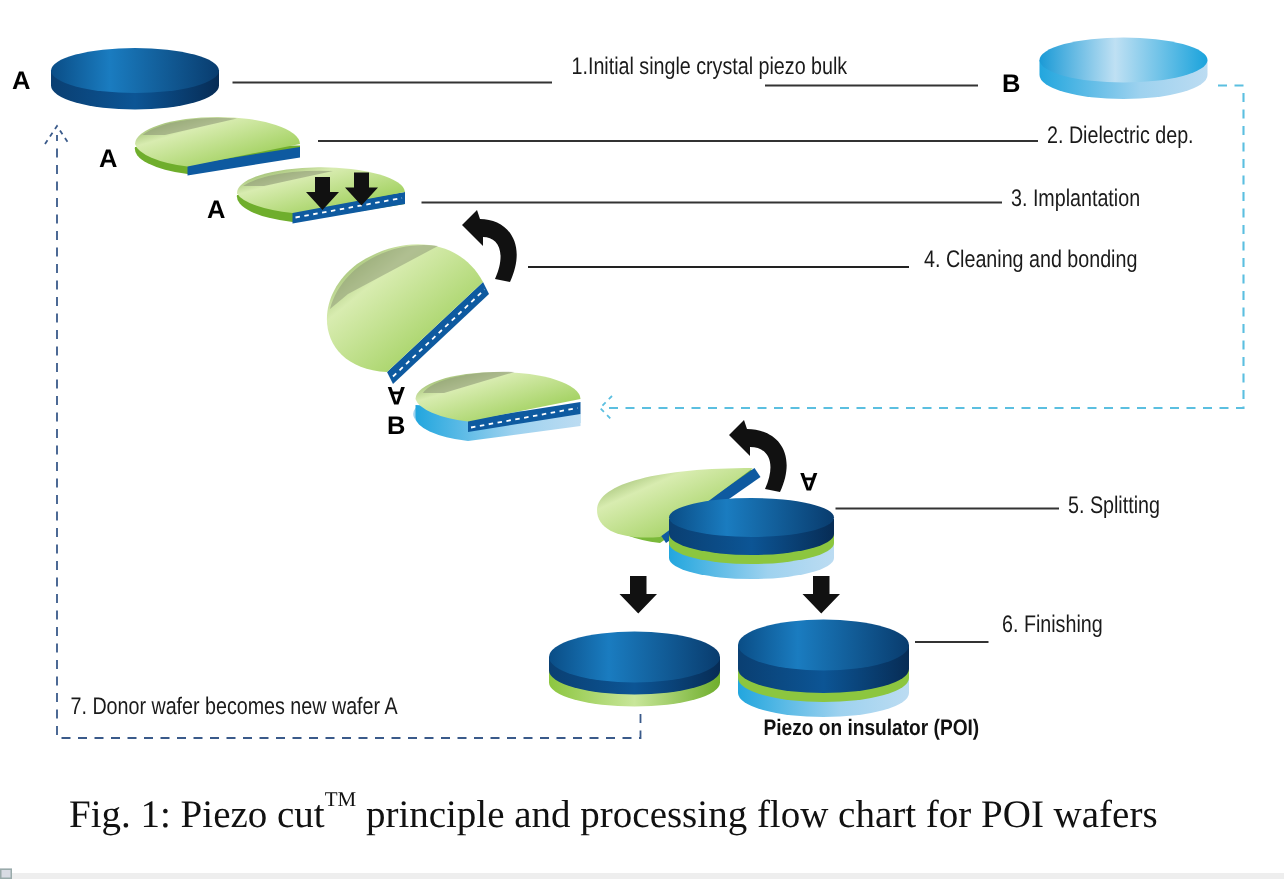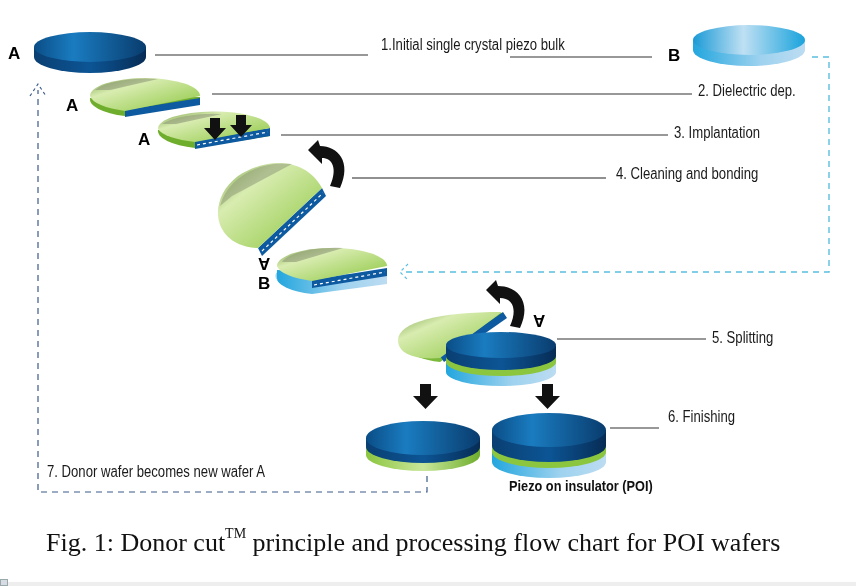--- a/index.html
+++ b/index.html
@@ -154,16 +154,16 @@
 
 <div class="lbl" style="left:381px;top:36px;">1.Initial single crystal piezo bulk</div>
 <div class="lbl" style="left:698px;top:82px;">2. Dielectric dep.</div>
 <div class="lbl" style="left:674px;top:124px;">3. Implantation</div>
 <div class="lbl" style="left:616px;top:165px;">4. Cleaning and bonding</div>
 <div class="lbl" style="left:712px;top:329px;">5. Splitting</div>
 <div class="lbl" style="left:668px;top:408px;">6. Finishing</div>
 <div class="lbl" style="left:47px;top:463px;">7. Donor wafer becomes new wafer A</div>
 <div class="poi" style="left:509px;top:477px;">Piezo on insulator (POI)</div>
 
-<div id="caption"><span>Fig. 1: Donor cut</span><sup>TM</sup><span> principle and processing flow chart for POI wafers</span></div>
+<div id="caption"><span>Fig. 1: Piezo cut</span><sup>TM</sup><span> principle and processing flow chart for POI wafers</span></div>
 
 <div id="bottom-bar"></div>
 <div id="bottom-corner"></div>
 
 </body></html>

